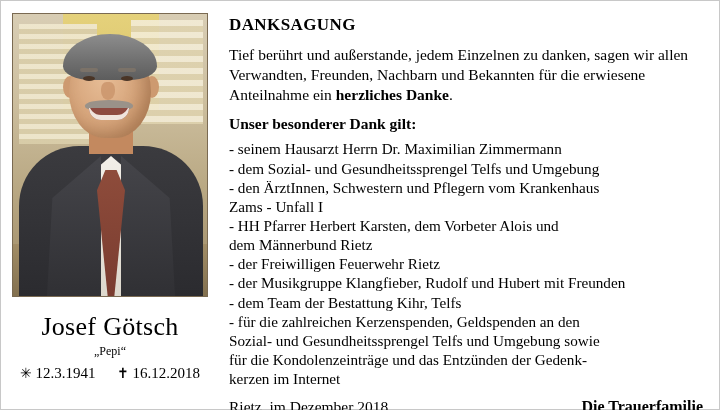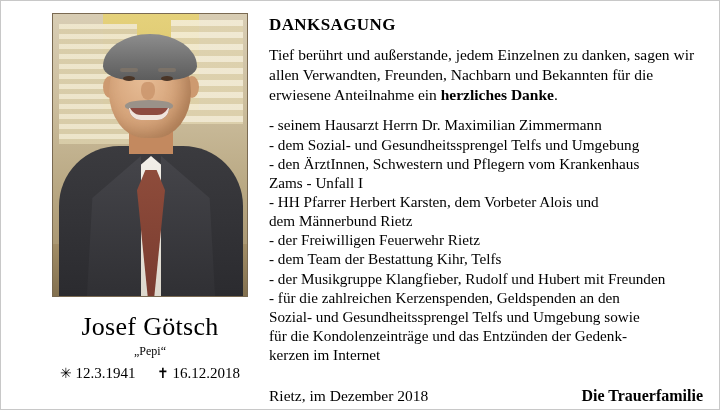--- a/index.html
+++ b/index.html
@@ -26,21 +26,20 @@
   }
   
   .left-col {
     width: 214px;
     flex: 0 0 214px;
     box-sizing: border-box;
     padding: 12px 8px 8px 12px;
     display: flex;
     flex-direction: column;
     align-items: center;
-    margin-left: 40px;
   }
   .portrait-frame {
     width: 196px;
     height: 284px;
     box-sizing: border-box;
     border: 1px solid #7a6a52;
     position: relative;
     overflow: hidden;
     background: #cbb89a;
   }
@@ -319,31 +318,32 @@
     </div>
   </div>
 
   <div class="right-col">
     <div class="heading">DANKSAGUNG</div>
 
     <div class="intro">
       <span>Tief berührt und außerstande, jedem Einzelnen zu danken, sagen wir allen Verwandten, Freunden, Nachbarn und Bekannten für die erwiesene Anteilnahme ein </span><span class="bold">herzliches Danke</span><span>.</span>
     </div>
 
+    <div class="subheading">Unser besonderer Dank gilt:</div>
 
     <div class="thanks-list">
       <div class="thanks-item">- seinem Hausarzt Herrn Dr. Maximilian Zimmermann</div>
       <div class="thanks-item">- dem Sozial- und Gesundheitssprengel Telfs und Umgebung</div>
       <div class="thanks-item">- den ÄrztInnen, Schwestern und Pflegern vom Krankenhaus
   Zams - Unfall I</div>
       <div class="thanks-item">- HH Pfarrer Herbert Karsten, dem Vorbeter Alois und
   dem Männerbund Rietz</div>
       <div class="thanks-item">- der Freiwilligen Feuerwehr Rietz</div>
+      <div class="thanks-item">- der Musikgruppe Klangfieber, Rudolf und Hubert mit Freunden</div>
       <div class="thanks-item">- dem Team der Bestattung Kihr, Telfs</div>
-      <div class="thanks-item">- der Musikgruppe Klangfieber, Rudolf und Hubert mit Freunden</div>
       <div class="thanks-item">- für die zahlreichen Kerzenspenden, Geldspenden an den
   Sozial- und Gesundheitssprengel Telfs und Umgebung sowie
   für die Kondolenzeinträge und das Entzünden der Gedenk-
   kerzen im Internet</div>
     </div>
 
     <div class="footer">
       <div class="place-date">Rietz, im Dezember 2018</div>
       <div class="signature">Die Trauerfamilie</div>
     </div>

